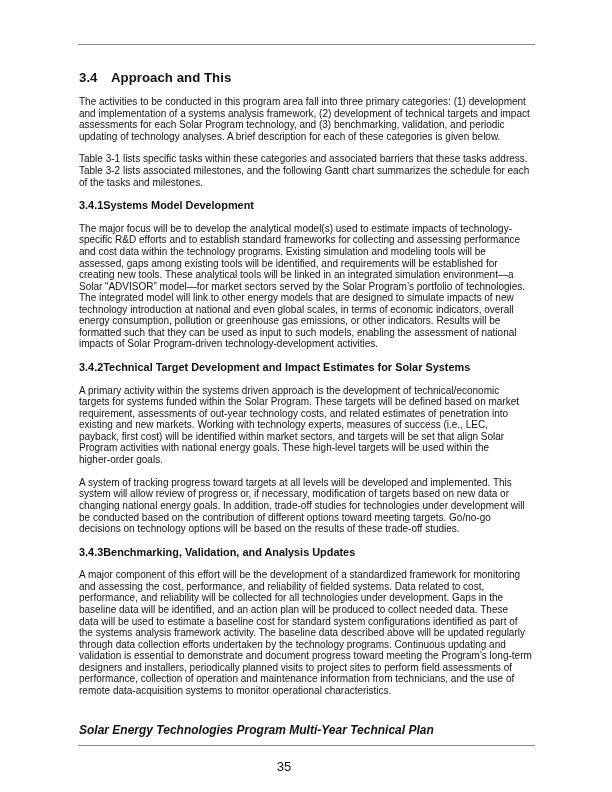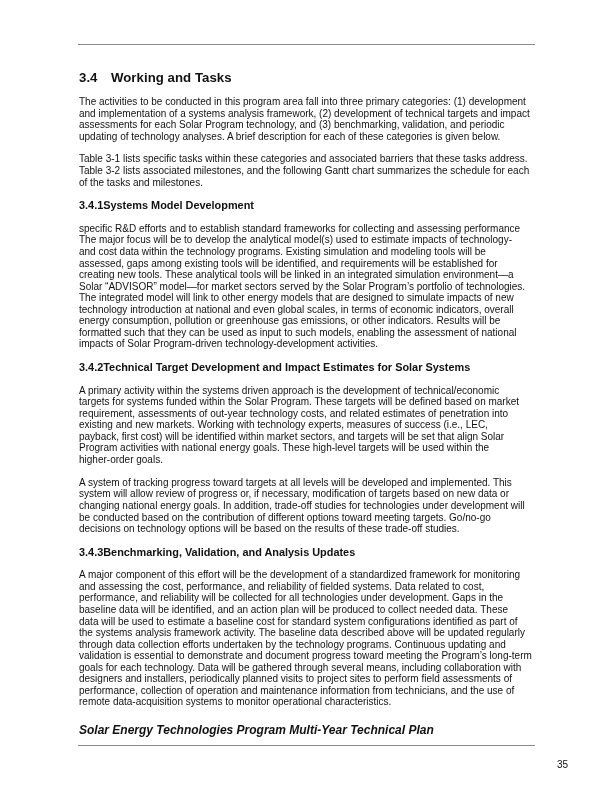--- a/index.html
+++ b/index.html
@@ -10,53 +10,53 @@
   .content { position: absolute; left: 79px; top: 70px; width: 460px; }
   h2 { font-size: 13.2px; font-weight: bold; margin: 0 0 10px 0; line-height: 16px; letter-spacing: 0.05px; }
   h2 .num { display: inline-block; width: 32px; }
   h3 { font-size: 10.9px; font-weight: bold; margin: 0 0 10.5px 0; line-height: 13px; }
   h3 .num { }
   p { font-size: 10px; line-height: 11.55px; margin: 0 0 11.3px 0; white-space: nowrap; }
   .bottom-rule { position: absolute; left: 78px; top: 745px; width: 457px; height: 0;
                  border-top: 1px solid #8a8a8a; }
   .footer-title { position: absolute; left: 79px; top: 723px; font-size: 12px; font-weight: bold;
                   font-style: italic; }
-  .page-num { position: absolute; left: 0; width: 568px; top: 759px; text-align: right;
-              font-size: 10px; }
+  .page-num { position: absolute; left: 0; width: 568px; top: 759px; text-align: center;
+              font-size: 13px; }
   .line { display: block; }
 </style>
 </head>
 <body>
 
 <div class="top-rule"></div>
 
 <div class="content">
   <h2>
-    <span class="num">3.4</span><span>Working and Tasks</span>
+    <span class="num">3.4</span><span>Approach and This</span>
   </h2>
   <div>
       <p>
         <span class="line">The activities to be conducted in this program area fall into three primary categories: (1) development</span>
         <span class="line">and implementation of a systems analysis framework, (2) development of technical targets and impact</span>
         <span class="line">assessments for each Solar Program technology, and (3) benchmarking, validation, and periodic</span>
         <span class="line">updating of technology analyses. A brief description for each of these categories is given below.</span>
       </p>
       <p>
         <span class="line">Table 3-1 lists specific tasks within these categories and associated barriers that these tasks address.</span>
         <span class="line">Table 3-2 lists associated milestones, and the following Gantt chart summarizes the schedule for each</span>
         <span class="line">of the tasks and milestones.</span>
       </p>
     </div>
 
   <div>
     <h3><span class="num">3.4.1</span><span>Systems Model Development</span></h3>
     <div>
         <p>
+          <span class="line">The major focus will be to develop the analytical model(s) used to estimate impacts of technology-</span>
           <span class="line">specific R&amp;D efforts and to establish standard frameworks for collecting and assessing performance</span>
-          <span class="line">The major focus will be to develop the analytical model(s) used to estimate impacts of technology-</span>
           <span class="line">and cost data within the technology programs.  Existing simulation and modeling tools will be</span>
           <span class="line">assessed, gaps among existing tools will be identified, and requirements will be established for</span>
           <span class="line">creating new tools.  These analytical tools will be linked in an integrated simulation environment—a</span>
           <span class="line">Solar “ADVISOR” model—for market sectors served by the Solar Program’s portfolio of technologies.</span>
           <span class="line">The integrated model will link to other energy models that are designed to simulate impacts of new</span>
           <span class="line">technology introduction at national and even global scales, in terms of economic indicators, overall</span>
           <span class="line">energy consumption, pollution or greenhouse gas emissions, or other indicators.   Results will be</span>
           <span class="line">formatted such that they can be used as input to such models, enabling the assessment of national</span>
           <span class="line">impacts of Solar Program-driven technology-development activities.</span>
         </p>
@@ -90,21 +90,20 @@
     <div>
         <p>
           <span class="line">A major component of this effort will be the development of a standardized framework for monitoring</span>
           <span class="line">and assessing the cost, performance, and reliability of fielded systems.  Data related to cost,</span>
           <span class="line">performance, and reliability will be collected for all technologies under development.  Gaps in the</span>
           <span class="line">baseline data will be identified, and an action plan will be produced to collect needed data.  These</span>
           <span class="line">data will be used to estimate a baseline cost for standard system configurations identified as part of</span>
           <span class="line">the systems analysis framework activity.  The baseline data described above will be updated regularly</span>
           <span class="line">through data collection efforts undertaken by the technology programs.  Continuous updating and</span>
           <span class="line">validation is essential to demonstrate and document progress toward meeting the Program’s long-term</span>
-          <span class="line">goals for each technology.  Data will be gathered through several means, including collaboration with</span>
           <span class="line">designers and installers, periodically planned visits to project sites to perform field assessments of</span>
           <span class="line">performance, collection of operation and maintenance information from technicians, and the use of</span>
           <span class="line">remote data-acquisition systems to monitor operational characteristics.</span>
         </p>
       </div>
   </div>
 </div>
 
 <div class="bottom-rule"></div>
 <div class="footer-title">Solar Energy Technologies Program Multi-Year Technical Plan</div>

